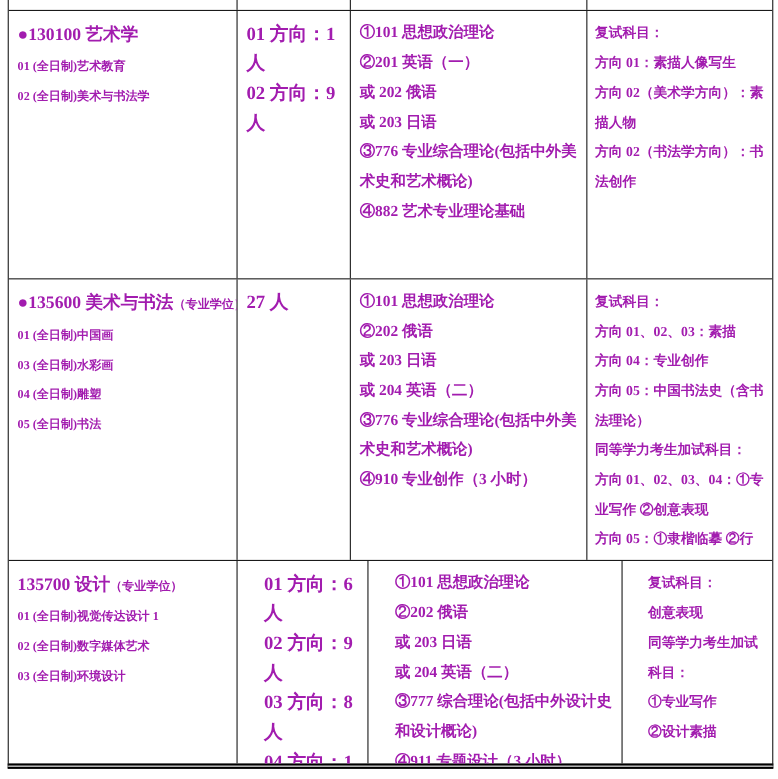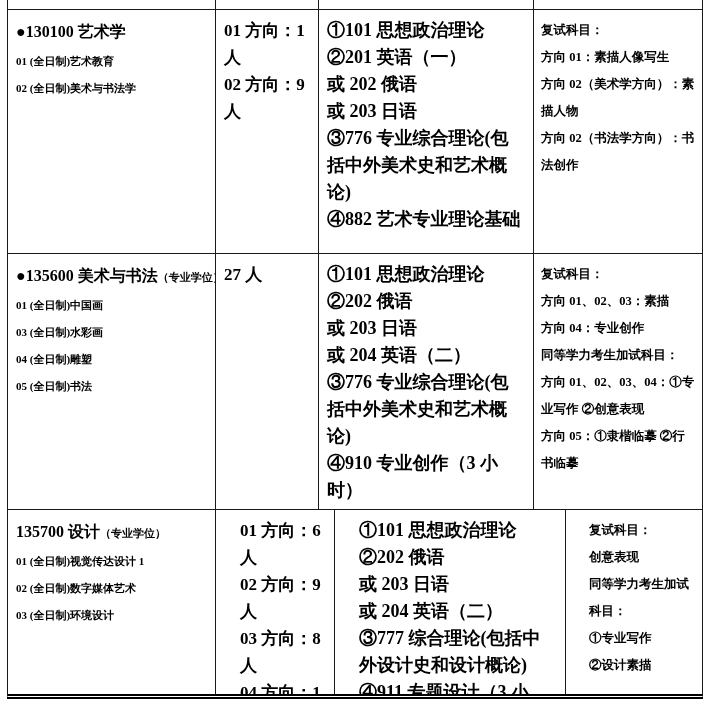--- a/index.html
+++ b/index.html
@@ -2,21 +2,21 @@
 <html><head>
 <meta charset="utf-8">
 <style>
   html,body{margin:0;padding:0;background:#ffffff;}
   .page{
     position:relative;
     width:707px;height:708px;
     background:#ffffff;
     font-family:"Liberation Serif","DejaVu Serif",serif;
     font-weight:bold;
-    color:#000000;
+    color:#a21caf;
     overflow:hidden;
   }
   .grid-table{
     position:absolute;left:7px;top:0;
     width:694px;
     border-left:1px solid #1a1a1a;
     border-right:1px solid #1a1a1a;
     border-bottom:5px double #000;
     background:#fff;
   }
@@ -35,21 +35,21 @@
   .cell:last-child{border-right:none;}
   .stub{height:9px;}
   .stub .cell{padding:0;}
   .r1{height:243px;}
   .r2{height:255px;}
   .r3{height:184px;}
   .ptitle{font-size:16px;line-height:30px;white-space:nowrap;}
   .psuffix{font-size:11px;}
   .line{font-size:11px;line-height:27px;}
   .c2 .line{font-size:17px;line-height:27px;font-family:Liberation Serif, serif;}
-  .c3 .line{font-size:18px;line-height:27px;}
+  .c3 .line{font-size:14px;line-height:27px;}
   .c4{padding-left:7px;padding-right:5px;}
   .c4 .line{font-size:12.5px;line-height:27px;}
 </style>
 </head>
 <body>
 
 <div class="page">
   <div class="grid-table">
 
     <div class="trow stub">
@@ -105,20 +105,21 @@
           <div class="line">②202 俄语</div>
           <div class="line">或 203 日语</div>
           <div class="line">或 204 英语（二）</div>
           <div class="line">③776 专业综合理论(包括中外美术史和艺术概论)</div>
           <div class="line">④910 专业创作（3 小时）</div>
         </div>
       <div class="cell c4">
           <div class="line">复试科目：</div>
           <div class="line">方向 01、02、03：素描</div>
           <div class="line">方向 04：专业创作</div>
+          <div class="line">方向 05：中国书法史（含书法理论）</div>
           <div class="line">同等学力考生加试科目：</div>
           <div class="line">方向 01、02、03、04：①专业写作 ②创意表现</div>
           <div class="line">方向 05：①隶楷临摹 ②行书临摹</div>
         </div>
     </div>
 
     <div class="trow r3">
       <div class="cell c1">
         <div class="ptitle"><span>135700 设计</span><span class="psuffix">（专业学位）</span></div>
         <div>

